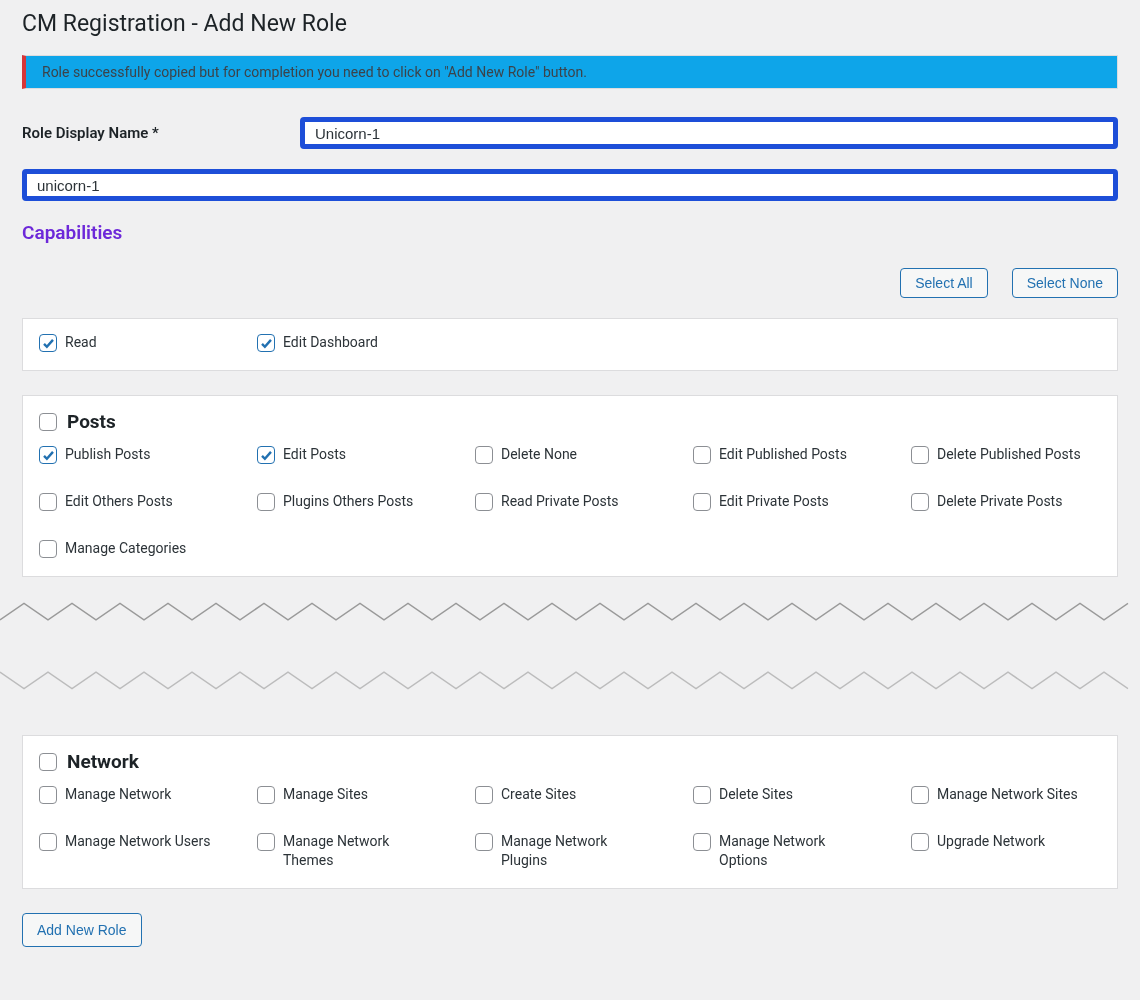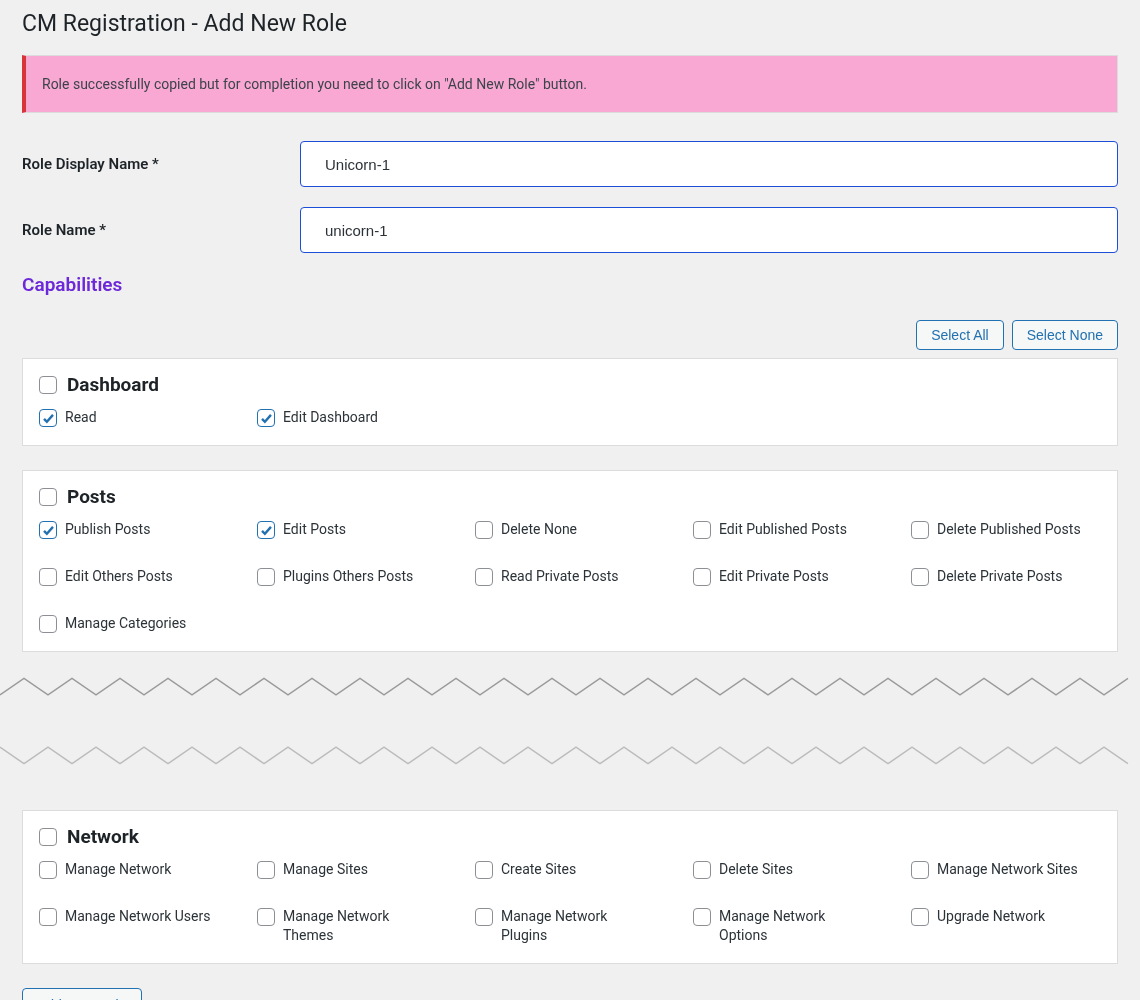--- a/index.html
+++ b/index.html
@@ -10,60 +10,60 @@
       padding: 10px 22px 30px 22px;
       width: 1140px;
     }
     h1 {
       font-size: 23px;
       font-weight: 400;
       color: #1d2327;
       margin-bottom: 18px;
     }
     .notice {
-      background: #f9a8d4;
+      background: #0ea5e9;
       border: 1px solid #dcdcde;
       border-left: 4px solid #d63638;
-      padding: 20px 16px;
+      padding: 8px 16px;
       margin-bottom: 28px;
       font-size: 14px;
       color: #3c434a;
     }
     .form-row {
       display: flex;
       align-items: center;
       margin-bottom: 20px;
     }
     .form-label {
       width: 278px;
       font-size: 15px;
       font-weight: 600;
       color: #1d2327;
     }
     .form-input {
       flex: 1;
       font-size: 15px;
-      padding: 6px 24px;
-      border: 1px solid #1d4ed8;
+      padding: 6px 10px;
+      border: 5px solid #1d4ed8;
       border-radius: 4px;
       background: #fff;
       color: #2c3338;
-      height: 46px;
+      height: 32px;
     }
     h2.caps-heading {
       font-size: 19px;
       font-weight: 600;
       color: #6d28d9;
       margin-bottom: 24px;
     }
     .select-buttons {
       display: flex;
       justify-content: flex-end;
-      gap: 8px;
-      margin-bottom: 8px;
+      gap: 24px;
+      margin-bottom: 20px;
     }
     .btn-outline {
       background: #f6f7f7;
       border: 1px solid #2271b1;
       color: #2271b1;
       font-size: 14px;
       padding: 6px 14px;
       border-radius: 4px;
       cursor: pointer;
     }
@@ -144,37 +144,32 @@
 <div class="notice">
   <span>Role successfully copied but for completion you need to click on "Add New Role" button.</span>
 </div>
 
 <div class="form-row">
   <label class="form-label">Role Display Name *</label>
   <input class="form-input" type="text" value="Unicorn-1" style="">
 </div>
 
 <div class="form-row">
-  <label class="form-label">Role Name *</label>
   <input class="form-input" type="text" value="unicorn-1" style="">
 </div>
 
 <h2 class="caps-heading">Capabilities</h2>
 
 <div class="select-buttons">
   <button class="btn-outline">Select All</button>
   <button class="btn-outline">Select None</button>
 </div>
 
 <div id="groups-container">
     <div class="cap-group">
-      <div class="group-header">
-        <span class="checkbox"></span>
-        <span class="group-title">Dashboard</span>
-      </div>
       <div class="cap-grid">
         <label class="cap-item">
           <span class="checkbox checked">
             <svg viewBox="0 0 16 16">
               <polyline points="2.5,8.5 6,12 13.5,3.5"></polyline>
             </svg>
           </span>
           <span>Read</span>
         </label>
         <label class="cap-item">

